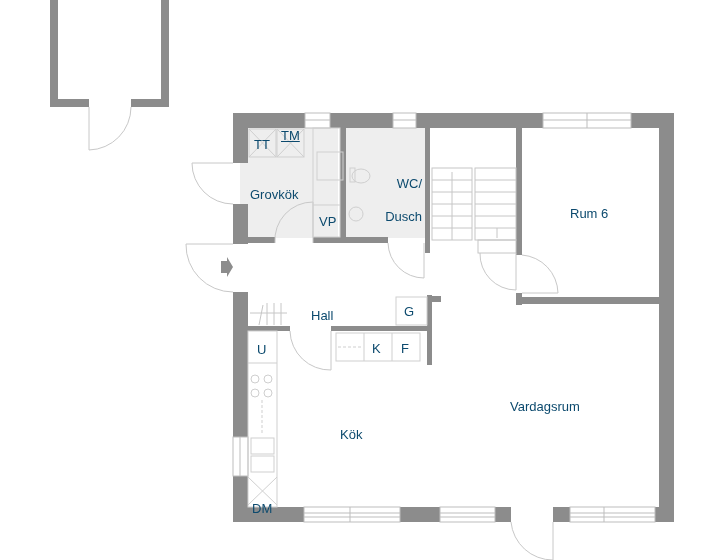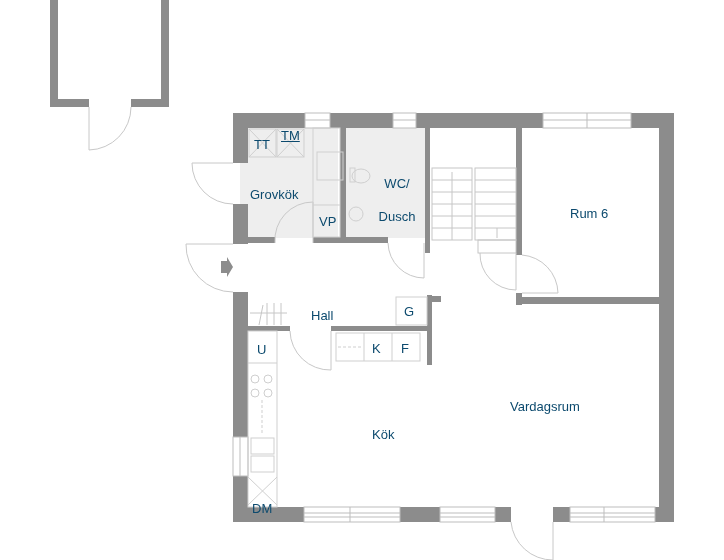--- a/index.html
+++ b/index.html
@@ -1,19 +1,19 @@
 <!DOCTYPE html>
 <html><head>
 <meta charset="utf-8">
 <style>
   html, body { margin:0; padding:0; background:#ffffff; }
   body { width:724px; height:560px; overflow:hidden; position:relative; font-family:"Liberation Sans", sans-serif; }
   svg { position:absolute; left:0; top:0; }
   .lbl { position:absolute; font-family:"Liberation Sans", sans-serif; color:#0c4a6e; font-size:13px; line-height:15px; white-space:nowrap; }
-  .center { text-align:center; }
+  .center { text-align:right; }
 </style>
 </head>
 <body>
 
 <svg width="724" height="560" viewBox="0 0 724 560" xmlns="http://www.w3.org/2000/svg">
 
   <rect x="240" y="128" width="98" height="110" fill="#eeeeee"></rect>
   <rect x="346" y="128" width="80" height="110" fill="#eeeeee"></rect>
 
   <g fill="#8c8c8c">
@@ -168,21 +168,21 @@
   </g>
 </svg>
 
 <div class="lbl" style="left:250px;top:187px;">Grovkök</div>
 <div class="lbl center" style="left:372px;top:176px;width:50px;">
   <div>WC/</div>
   <div style="margin-top:18px;">Dusch</div>
 </div>
 <div class="lbl" style="left:570px;top:206px;">Rum 6</div>
 <div class="lbl" style="left:311px;top:277px;margin-top:31px;">Hall</div>
-<div class="lbl" style="left:340px;top:427px;margin-left:32px;">Kök</div>
+<div class="lbl" style="left:340px;top:427px;">Kök</div>
 <div class="lbl" style="left:510px;top:399px;">Vardagsrum</div>
 
 <div class="lbl" style="left:254px;top:137px;">TT</div>
 <div class="lbl" style="left:281px;top:128px;text-decoration:underline;">TM</div>
 <div class="lbl" style="left:319px;top:214px;">VP</div>
 <div class="lbl" style="left:404px;top:304px;">G</div>
 <div class="lbl" style="left:372px;top:341px;">K</div>
 <div class="lbl" style="left:401px;top:341px;">F</div>
 <div class="lbl" style="left:257px;top:342px;">U</div>
 <div class="lbl" style="left:252px;top:485px;margin-top:16px;">DM</div>

